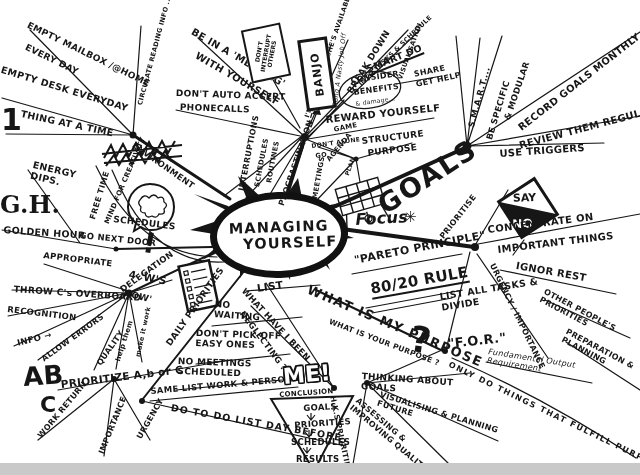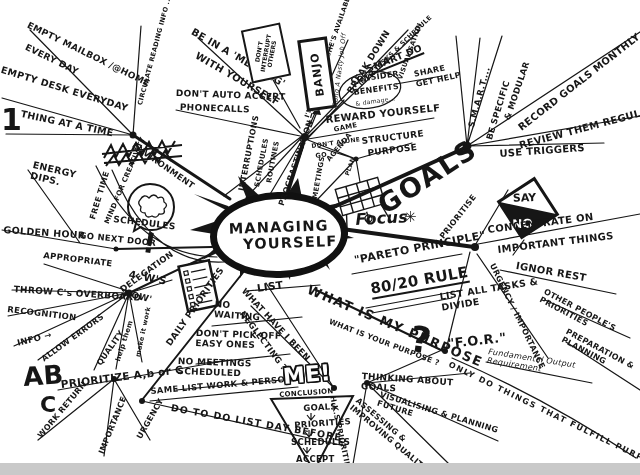--- a/index.html
+++ b/index.html
@@ -141,20 +141,21 @@
 <div class="lbl" style="left:1px;top:102px;font-size:30px;font-weight:800">1</div>
 <div class="lbl" style="left:22px;top:108px;font-size:9.5px;transform:rotate(12deg)">THING AT A TIME</div>
 <div class="lbl" style="left:136px;top:104px;font-size:6.5px;transform:rotate(-75deg)">CIRCULATE READING INFO ....</div>
 <div class="lbl" style="left:136px;top:140px;font-size:8.5px;transform:rotate(35deg)">ENVIRONMENT</div>
 
 <div class="lbl" style="left:88px;top:218px;font-size:8px;transform:rotate(-73deg)">FREE TIME</div>
 <div class="lbl" style="left:103px;top:222px;font-size:7px;transform:rotate(-67deg)">MIND FOR CREATIVITY</div>
 <div class="lbl" style="left:114px;top:214px;transform:rotate(7deg)">SCHEDULES</div>
 <div class="lbl" style="left:146px;top:226px;font-size:28px;font-weight:800;transform:rotate(10deg)">!</div>
 <div class="lbl wrap" style="left:34px;top:160px;font-size:9.5px;width:58px;transform:rotate(13deg)">ENERGY DIPS.</div>
+<div class="lbl" style="left:0px;top:190px;font-size:24px;font-weight:800;font-family:'DejaVu Serif',serif">G.H.</div>
 <div class="lbl" style="left:4px;top:224px;font-size:9.5px;transform:rotate(4deg)">GOLDEN HOUR</div>
 <div class="lbl" style="left:80px;top:230px;font-size:8.5px;transform:rotate(6deg)">GO NEXT DOOR</div>
 
 <div class="lbl" style="left:118px;top:286px;font-size:8.5px;transform:rotate(-36deg)">DELEGATION</div>
 <div class="lbl" style="left:44px;top:250px;font-size:8.5px;transform:rotate(7deg)">APPROPRIATE</div>
 <div class="lbl" style="left:130px;top:268px;font-size:10.5px;font-weight:700;transform:rotate(10deg)">4 'W'S</div>
 <div class="lbl" style="left:122px;top:287px;transform:rotate(14deg)">'HOW'</div>
 <div class="lbl" style="left:14px;top:284px;transform:rotate(4deg)">THROW C's OVERBOARD</div>
 <div class="lbl" style="left:8px;top:304px;font-size:8.5px;transform:rotate(7deg)">RECOGNITION</div>
 <div class="lbl" style="left:16px;top:338px;font-size:8.5px;transform:rotate(-14deg)">INFO →</div>
@@ -176,21 +177,21 @@
 <div class="lbl wrap" style="left:196px;top:328px;width:100px;transform:rotate(2deg)">DON'T PICK OFF EASY ONES</div>
 <div class="lbl wrap" style="left:178px;top:356px;width:110px;transform:rotate(2deg)">NO MEETINGS SCHEDULED</div>
 <div class="lbl" style="left:150px;top:386px;font-size:8.5px;transform:rotate(-5deg)">SAME LIST WORK &amp; PERSONAL</div>
 <div class="lbl" style="left:172px;top:402px;font-size:9.5px;letter-spacing:1px;transform:rotate(10deg)">DO TO DO LIST DAY BEFORE</div>
 
 <div class="lbl outline" style="left:282px;top:364px;font-size:22px;font-weight:800;transform:rotate(-5deg)">ME!</div>
 <div class="lbl" style="left:279px;top:391px;font-size:7px;transform:rotate(-4deg)">CONCLUSION</div>
 <div class="lbl" style="left:303px;top:403px;font-size:8.5px;transform:rotate(-3deg)">GOALS</div>
 <div class="lbl" style="left:294px;top:420px;font-size:8.5px;transform:rotate(-4deg)">PRIORITIES</div>
 <div class="lbl" style="left:291px;top:437px;font-size:8.5px">SCHEDULES</div>
-<div class="lbl" style="left:296px;top:454px;font-size:8.5px">ACCEPT</div>
+<div class="lbl" style="left:296px;top:454px;font-size:8.5px">RESULTS</div>
 <div class="lbl" style="left:247px;top:286px;font-size:8.5px;transform:rotate(47deg)">WHAT HAVE I BEEN</div>
 <div class="lbl" style="left:246px;top:309px;font-size:8.5px;transform:rotate(53deg)">NEGLECTING ?</div>
 
 <div class="lbl" style="left:311px;top:282px;font-size:13px;font-weight:800;letter-spacing:1.5px;transform:rotate(23deg)">WHAT IS MY PURPOSE</div>
 <div class="lbl" style="left:331px;top:317px;font-size:7.5px;transform:rotate(21deg)">WHAT IS YOUR PURPOSE ?</div>
 <div class="lbl" style="left:413px;top:318px;font-size:36px;font-weight:800;transform:rotate(8deg)">?</div>
 <div class="lbl wrap" style="left:362px;top:371px;width:95px;transform:rotate(4deg)">THINKING ABOUT GOALS</div>
 <div class="lbl wrap" style="left:381px;top:391px;font-size:8px;width:135px;transform:rotate(17deg)">VISUALISING &amp; PLANNING FUTURE</div>
 <div class="lbl wrap" style="left:359px;top:397px;font-size:8px;width:115px;transform:rotate(40deg)">ASSESSING &amp; IMPROVING QUALITY</div>
 <div class="lbl" style="left:337px;top:395px;font-size:7.5px;transform:rotate(78deg)">H.K.S PRIORITIES</div>

